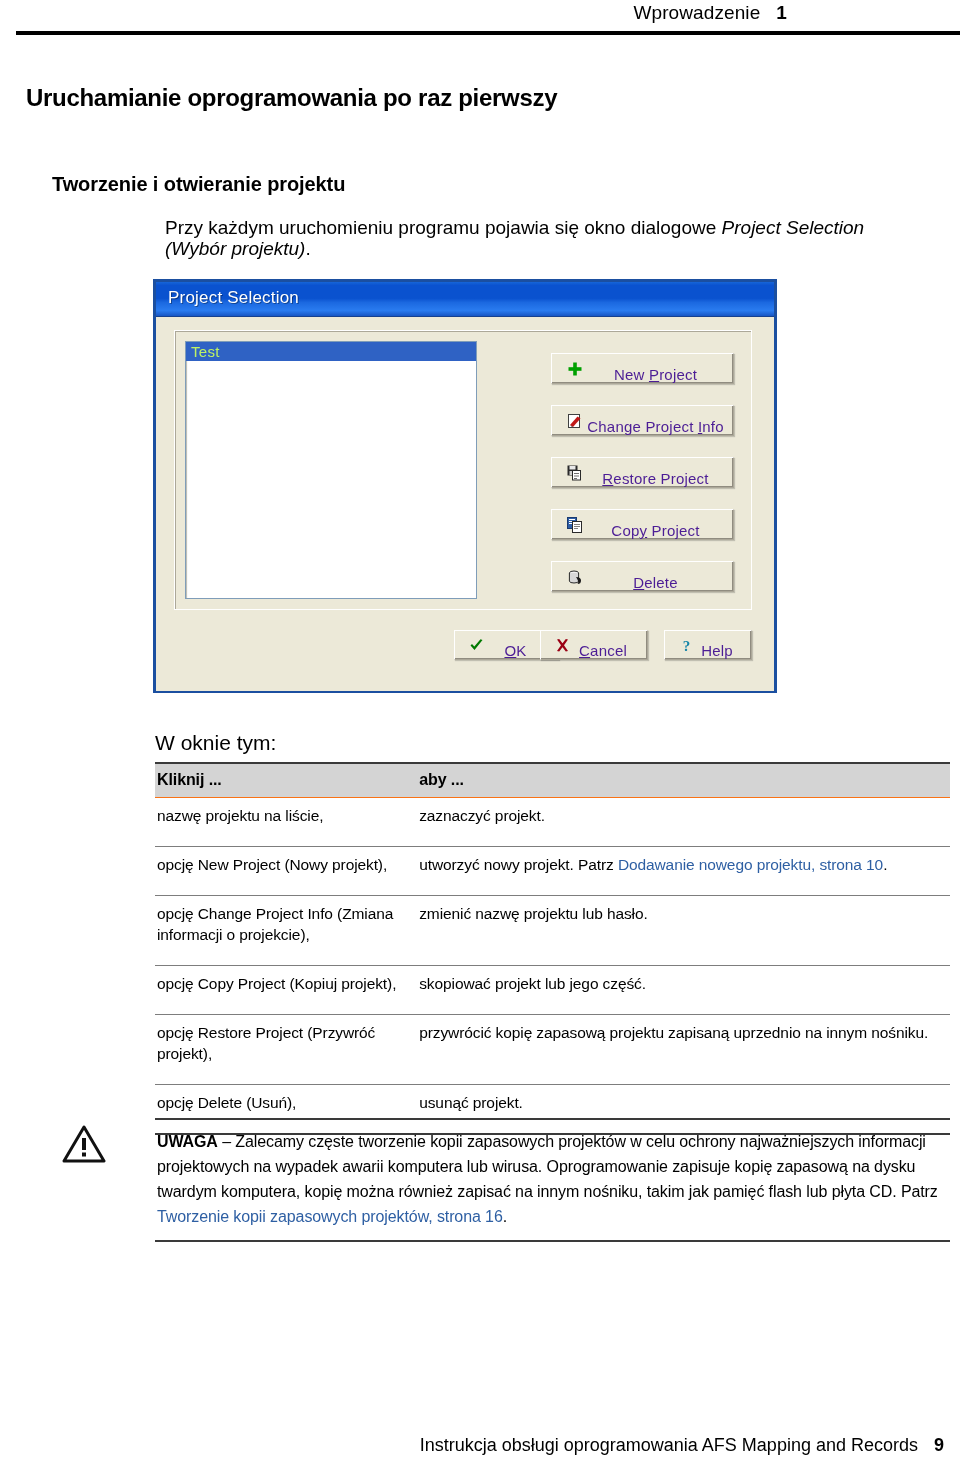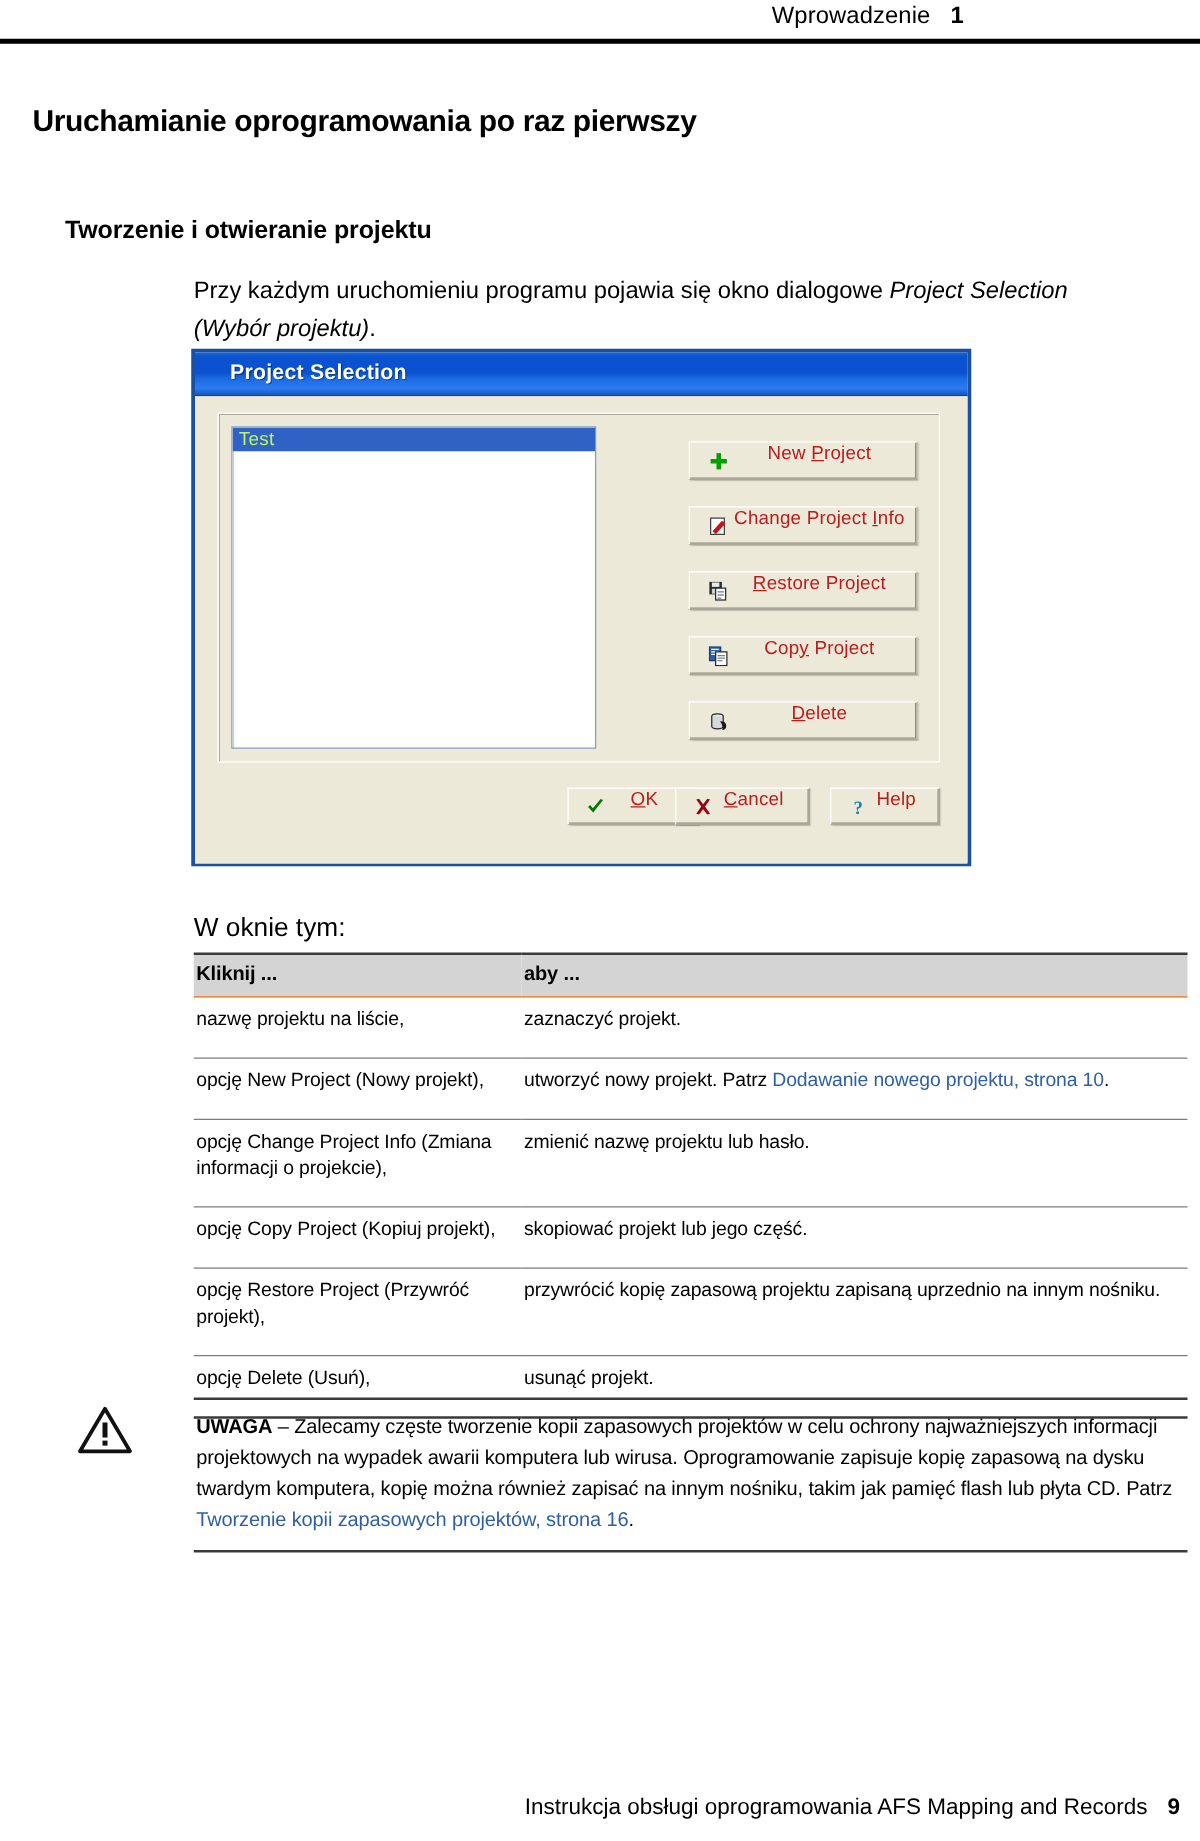--- a/index.html
+++ b/index.html
@@ -13,21 +13,21 @@
     position: relative;
     font-family: "Liberation Sans", sans-serif;
     color: #000000;
     overflow: hidden;
   }
 
   
   #page-header {
     position: absolute;
     top: 0px;
-    left: 0px;
+    left: 16px;
     width: 783px;
     height: 40px;
   }
   #page-header .hdr-text {
     position: absolute;
     right: 12px;
     top: 2px;
     font-size: 19px;
     letter-spacing: .1px;
     white-space: nowrap;
@@ -60,25 +60,25 @@
     position: absolute;
     left: 52px;
     top: 156px;
     font-size: 20px;
     font-weight: bold;
     letter-spacing: -0.1px;
     white-space: nowrap;
   }
   #intro-paragraph {
     position: absolute;
-    left: 155px;
+    left: 165px;
     top: 198px;
     width: 700px;
     font-size: 19px;
-    line-height: 31px;
+    line-height: 21px;
   }
   .ital { font-style: italic; }
 
   
   #dialog-window {
     position: absolute;
     left: 153px;
     top: 279px;
     width: 624px;
     height: 414px;
@@ -89,25 +89,25 @@
   #dialog-titlebar {
     position: relative;
     height: 34px;
     background: linear-gradient(to bottom,
                 #1665d8 0%, #0a52cf 10%, #0a52cf 48%,
                 #1b68e0 60%, #2a7cf0 84%, #1756c4 100%);
     border-bottom: 1px solid #16418f;
   }
   #dialog-titlebar .dlg-title {
     position: absolute;
-    left: 28px;
+    left: 12px;
     top: 6px;
     color: #ffffff;
     font-size: 17px;
-    font-weight: bold;
+    font-weight: normal;
     letter-spacing: .2px;
     text-shadow: 1px 1px 0 rgba(0,0,0,.35);
   }
   #dialog-body {
     position: relative;
     height: 374px;
     background: #ece9d8;
   }
   #dialog-groupbox {
     position: absolute;
@@ -147,23 +147,23 @@
   
   .dlg-btn {
     position: absolute;
     box-sizing: border-box;
     background: #ece9d8;
     border: 1px solid #aca899;
     border-top-color: #ffffff;
     border-left-color: #ffffff;
     box-shadow: inset -1px -1px 0 #908c80, 1px 1px 1px rgba(0,0,0,.18);
     font-size: 15px;
-    color: #b91c1c;
+    color: #4c1d95;
     display: flex;
-    align-items: flex-start;
+    align-items: flex-end;
   }
   .dlg-btn .btn-ico {
     position: absolute;
     left: 14px;
     top: 50%;
     transform: translateY(-50%);
     width: 18px;
     height: 18px;
     display: flex;
     align-items: center;

